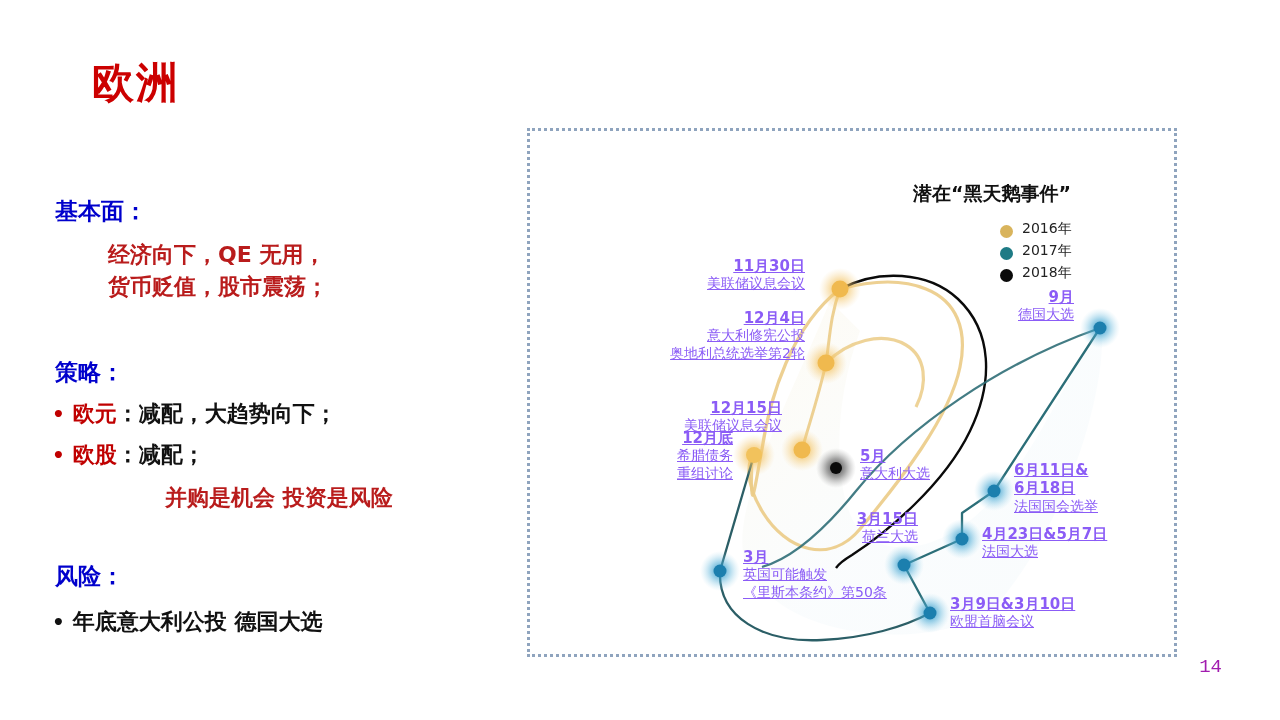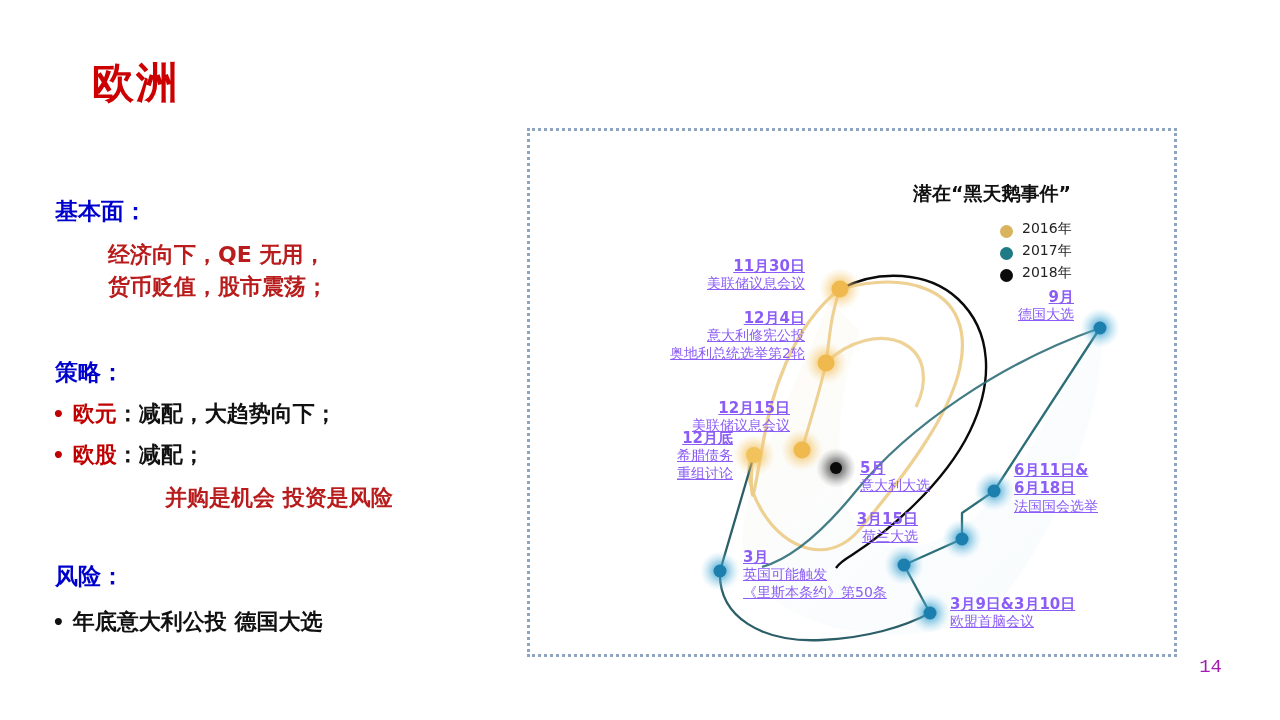--- a/index.html
+++ b/index.html
@@ -249,52 +249,56 @@
         <div class="nl-date">11月30日</div>
         <div class="nl-desc">美联储议息会议</div>
       </div>
 
       <div class="nlabel r" style="left:65px;top:178px;width:210px;">
         <div class="nl-date">12月4日</div>
         <div class="nl-desc">意大利修宪公投</div>
         <div class="nl-desc">奥地利总统选举第2轮</div>
       </div>
 
-      <div class="nlabel r" style="left:88px;top:268px;width:172px;">
+      <div class="nlabel r" style="left:80px;top:268px;width:172px;">
         <div class="nl-date">12月15日</div>
         <div class="nl-desc">美联储议息会议</div>
       </div>
 
       <div class="nlabel r" style="left:85px;top:298px;width:118px;">
         <div class="nl-date">12月底</div>
         <div class="nl-desc">希腊债务</div>
         <div class="nl-desc">重组讨论</div>
       </div>
 
-      <div class="nlabel l" style="left:330px;top:316px;margin-top:12px;">
+      <div class="nlabel l" style="left:330px;top:316px;">
         <div class="nl-date">5月</div>
         <div class="nl-desc">意大利大选</div>
       </div>
 
       <div class="nlabel r" style="left:432px;top:157px;width:112px;">
         <div class="nl-date">9月</div>
         <div class="nl-desc">德国大选</div>
       </div>
 
       <div class="nlabel l" style="left:213px;top:417px;">
         <div class="nl-date">3月</div>
         <div class="nl-desc">英国可能触发</div>
         <div class="nl-desc">《里斯本条约》第50条</div>
       </div>
 
       <div class="nlabel r" style="left:280px;top:379px;width:108px;">
         <div class="nl-date">3月15日</div>
         <div class="nl-desc">荷兰大选</div>
       </div>
 
+      <div class="nlabel l" style="left:452px;top:394px;">
+        <div class="nl-date">4月23日&amp;5月7日</div>
+        <div class="nl-desc">法国大选</div>
+      </div>
 
       <div class="nlabel l" style="left:484px;top:330px;">
         <div class="nl-date">6月11日&amp;</div>
         <div class="nl-date">6月18日</div>
         <div class="nl-desc">法国国会选举</div>
       </div>
 
       <div class="nlabel l" style="left:420px;top:464px;">
         <div class="nl-date">3月9日&amp;3月10日</div>
         <div class="nl-desc">欧盟首脑会议</div>

